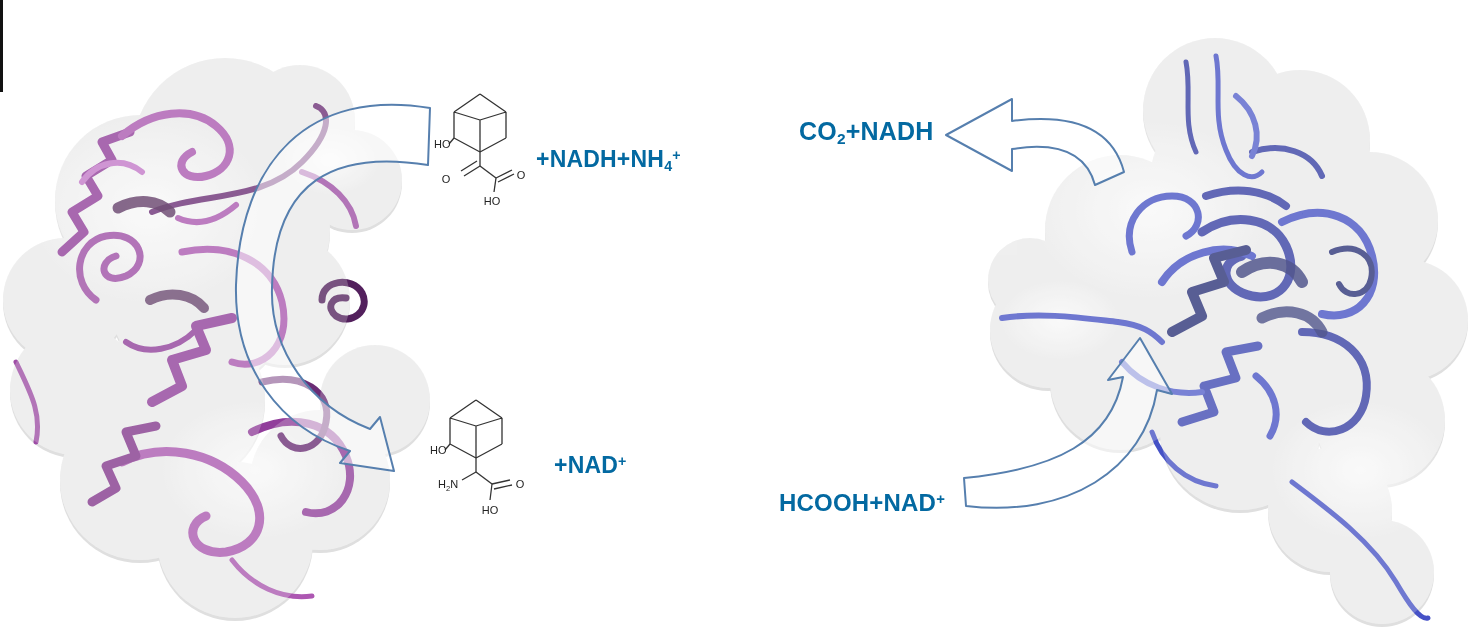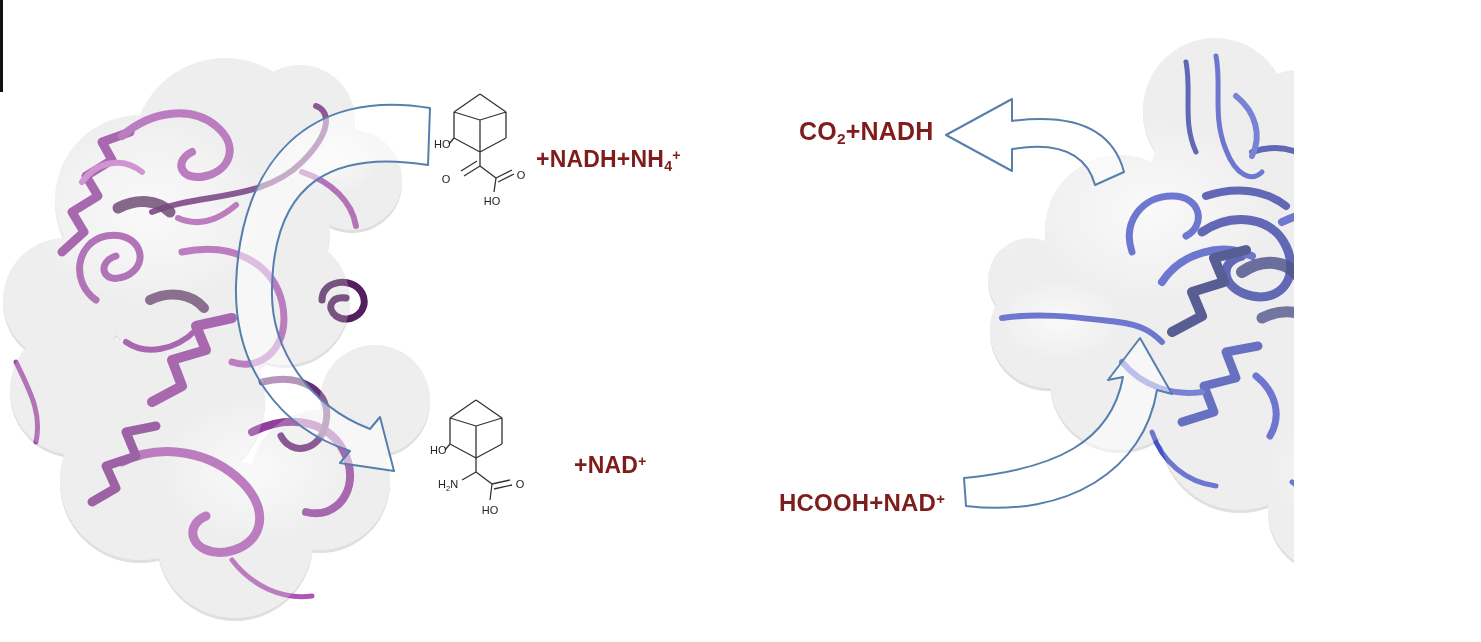--- a/index.html
+++ b/index.html
@@ -1,34 +1,34 @@
 <!DOCTYPE html>
 <html><head>
 <meta charset="utf-8">
 <style>
   html,body{margin:0;padding:0;background:#ffffff;}
   #canvas{
     position:relative;
-    width:1294px;height:642px;
+    width:1481px;height:642px;
     background:#ffffff;
     overflow:hidden;
     font-family:"Liberation Sans", sans-serif;
   }
   svg{position:absolute;left:0;top:0;}
   .rlabel{
     position:absolute;
     font-weight:700;
-    color:#7f1d1d;
+    color:#0369a1;
     letter-spacing:.2px;
     white-space:nowrap;
   }
   .rlabel .sub{font-size:.62em;vertical-align:-.25em;}
   .rlabel .sup{font-size:.62em;vertical-align:.5em;}
   #lbl-top-product{left:536px;top:146px;font-size:23px;}
-  #lbl-bottom-product{left:554px;top:452px;font-size:23px;margin-left:20px;}
+  #lbl-bottom-product{left:554px;top:452px;font-size:23px;}
   #lbl-co2{left:799px;top:117px;font-size:25px;}
   #lbl-hcooh{left:779px;top:489px;font-size:24px;}
   .atom{font:11px "Liberation Sans", sans-serif;fill:#222;}
   .atom-sub{font-size:7.5px;}
   #edge-artifact{
     position:absolute;left:0;top:0;width:3px;height:92px;background:#121212;
   }
 </style>
 </head>
 <body>

